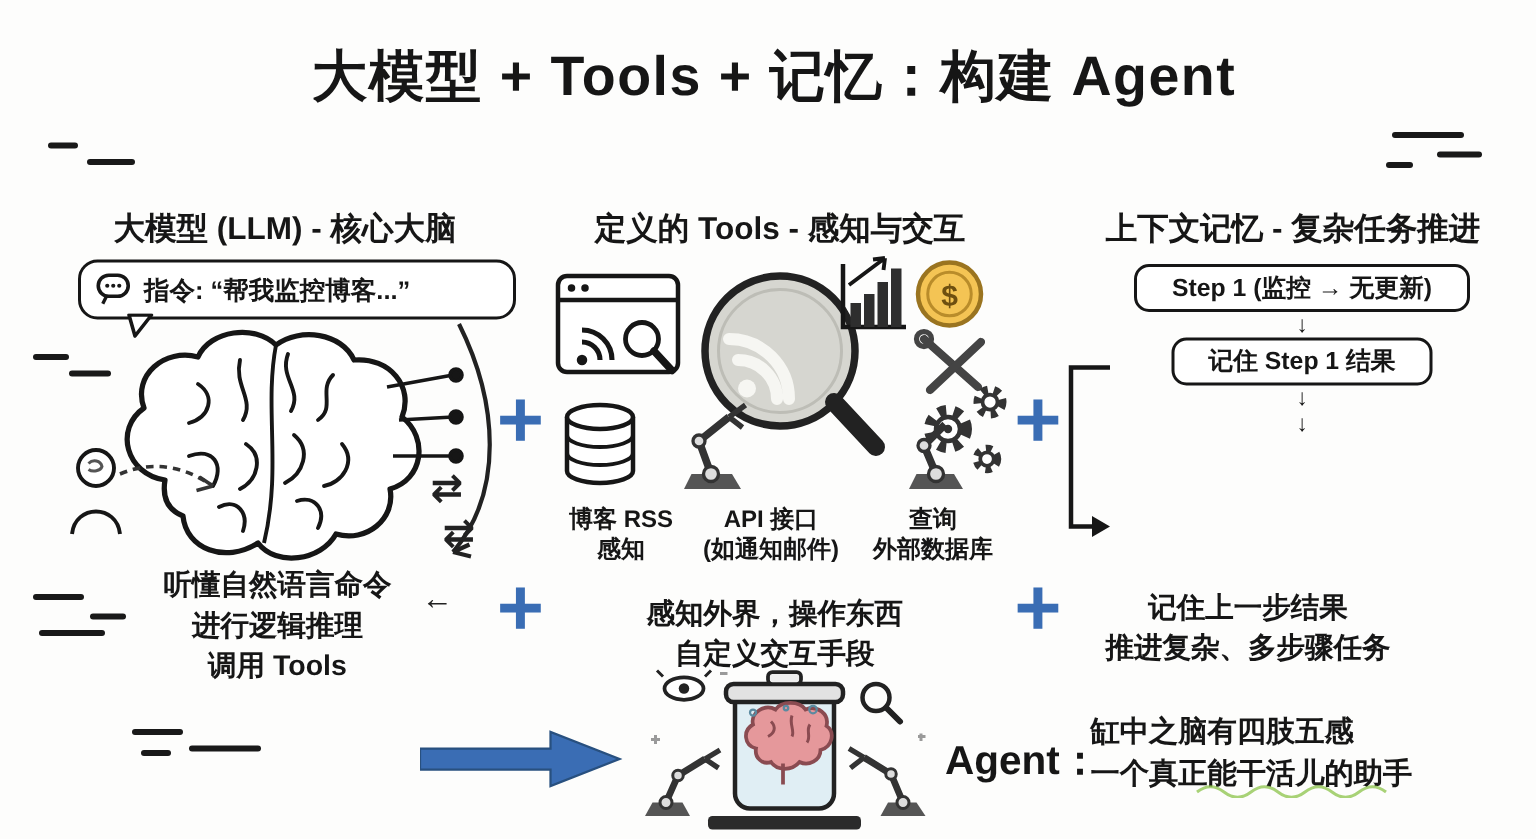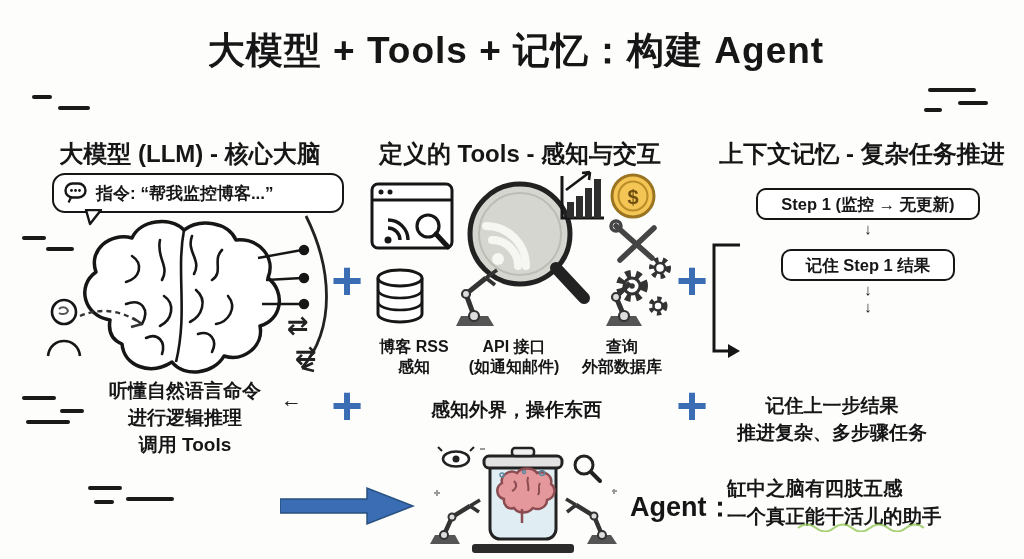--- a/index.html
+++ b/index.html
@@ -8,21 +8,21 @@
   body {
     position:relative; background:#fdfdfc; color:var(--ink);
     font-family:"Liberation Sans","DejaVu Sans",sans-serif; overflow:hidden;
   }
   .abs { position:absolute; }
   .nowrap { white-space:nowrap; }
   .title {
     top:26px; left:4px; width:1024px; text-align:center;
     font-size:37px; font-weight:bold; letter-spacing:1px;
   }
-  .col-header { font-size:24px; font-weight:bold; text-align:center; white-space:nowrap; }
+  .col-header { font-size:21px; font-weight:bold; text-align:center; white-space:nowrap; }
   .bubble {
     left:52px; top:173px; width:292px; height:40px;
     border:2.5px solid var(--ink); border-radius:13px; background:#fff;
     display:flex; align-items:center; gap:8px; padding:0 10px;
     font-size:17px; font-weight:600; white-space:nowrap; z-index:2;
   }
   .bubble-tail { left:84px; top:209px; z-index:3; }
   .cap-lines { left:35px; top:377px; width:300px; text-align:center;
     font-size:19px; font-weight:bold; line-height:27px; }
   .plus {
@@ -32,21 +32,20 @@
   .tool-label { width:124px; text-align:center; font-size:16px; font-weight:bold; line-height:20px; }
   .summary { text-align:center; font-size:19px; font-weight:bold; line-height:27px; }
   .flow-col {
     left:722px; top:176px; width:292px;
     display:flex; flex-direction:column; align-items:center;
   }
   .flow-box {
     border:2.5px solid var(--ink); border-radius:10px; background:#fff;
     padding:3px 23px; font-size:16.5px; font-weight:bold; line-height:22px;
     white-space:nowrap;
-    margin-top:12px;
   }
   .flow-arrow { font-size:15px; font-weight:bold; line-height:17px; height:17px; }
   .flow-row { display:flex; align-items:center; gap:6px; }
   .exchange { font-size:26px; font-weight:bold; color:#222; line-height:26px; }
   .back-arrow { font-size:21px; font-weight:bold; color:#222; }
   .agent-label { font-size:27px; font-weight:bold; white-space:nowrap; }
   .agent-desc { font-size:19.5px; font-weight:bold; line-height:28px; white-space:nowrap; }
   .dash { position:absolute; height:4px; background:#191919; border-radius:2px; }
 </style>
 </head>
@@ -220,20 +219,21 @@
   <div>API 接口</div>
   <div>(如通知邮件)</div>
 </div>
 <div class="abs tool-label" style="left:560px;top:337px">
   <div>查询</div>
   <div>外部数据库</div>
 </div>
 
 <div class="abs summary" style="left:374px;top:396px;width:285px">
   <div class="nowrap">感知外界，操作东西</div>
+  <div class="nowrap">自定义交互手段</div>
 </div>
 
 <div class="abs flow-col">
   <div class="flow-box">Step 1 (监控 → 无更新)</div>
   <div class="flow-arrow">↓</div>
   <div class="flow-box">记住 Step 1 结果</div>
   <div class="flow-arrow">↓</div>
   <div class="flow-arrow">↓</div>
 </div>
 <svg class="abs" style="left:704px;top:224px" width="40" height="140" viewBox="0 0 40 140">

